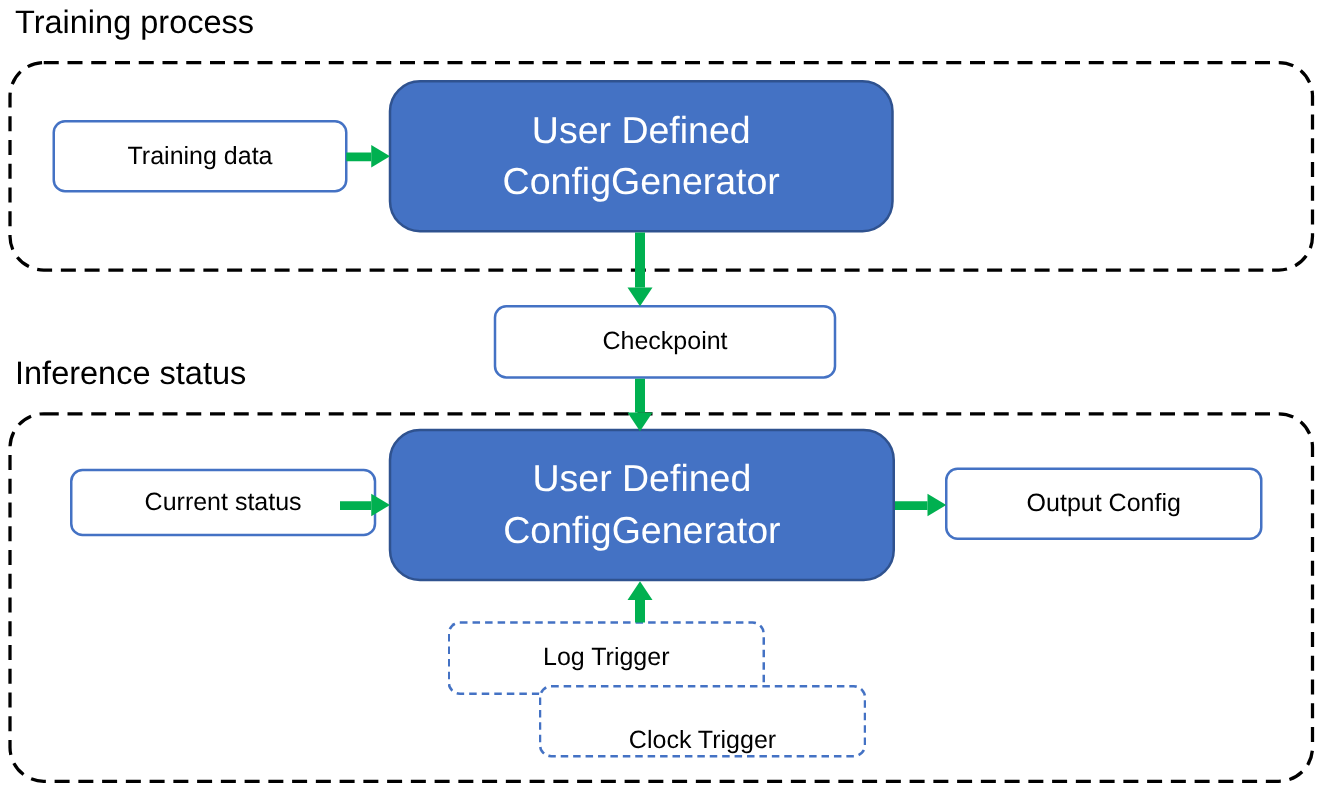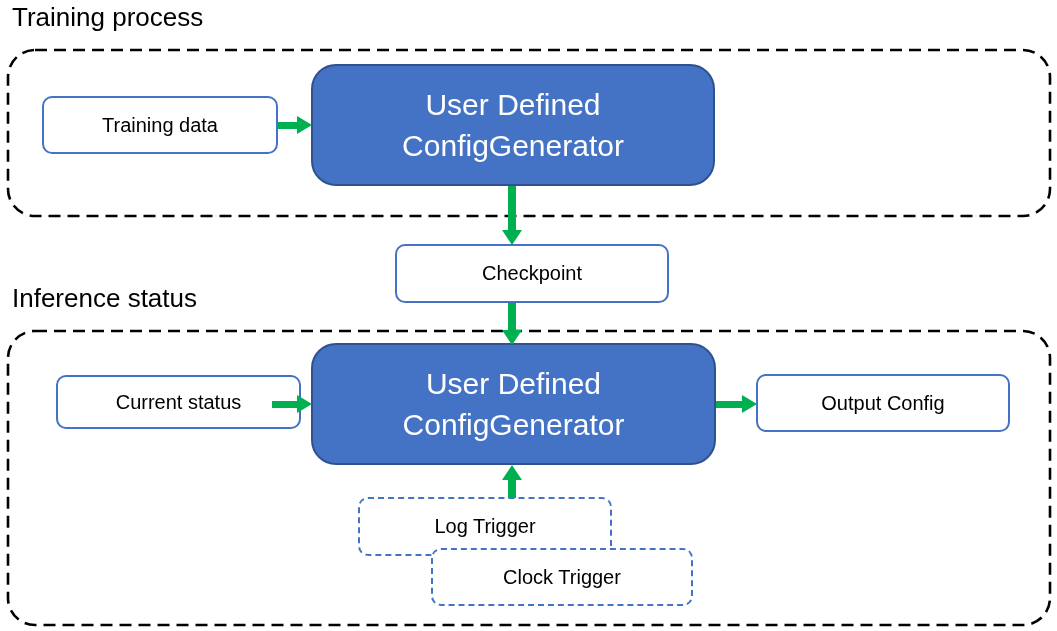--- a/index.html
+++ b/index.html
@@ -145,17 +145,17 @@
 
   <div class="arrow v" style="left:502px;top:465px;width:20px;height:33px;">
     <div class="head-up"></div>
     <div class="shaft"></div>
   </div>
 
   <div class="node dashed" style="left:358px;top:497px;width:254px;height:59px;z-index:4;">
     <span>Log Trigger</span>
   </div>
 
-  <div class="node dashed" style="left:431px;top:548px;width:262px;height:58px;z-index:6;">
+  <div class="node dashed" style="left:431px;top:548px;width:262px;height:58px;z-index:6;align-items:flex-end;">
     <span>Clock Trigger</span>
   </div>
 
 </div>
 
 </body></html>

